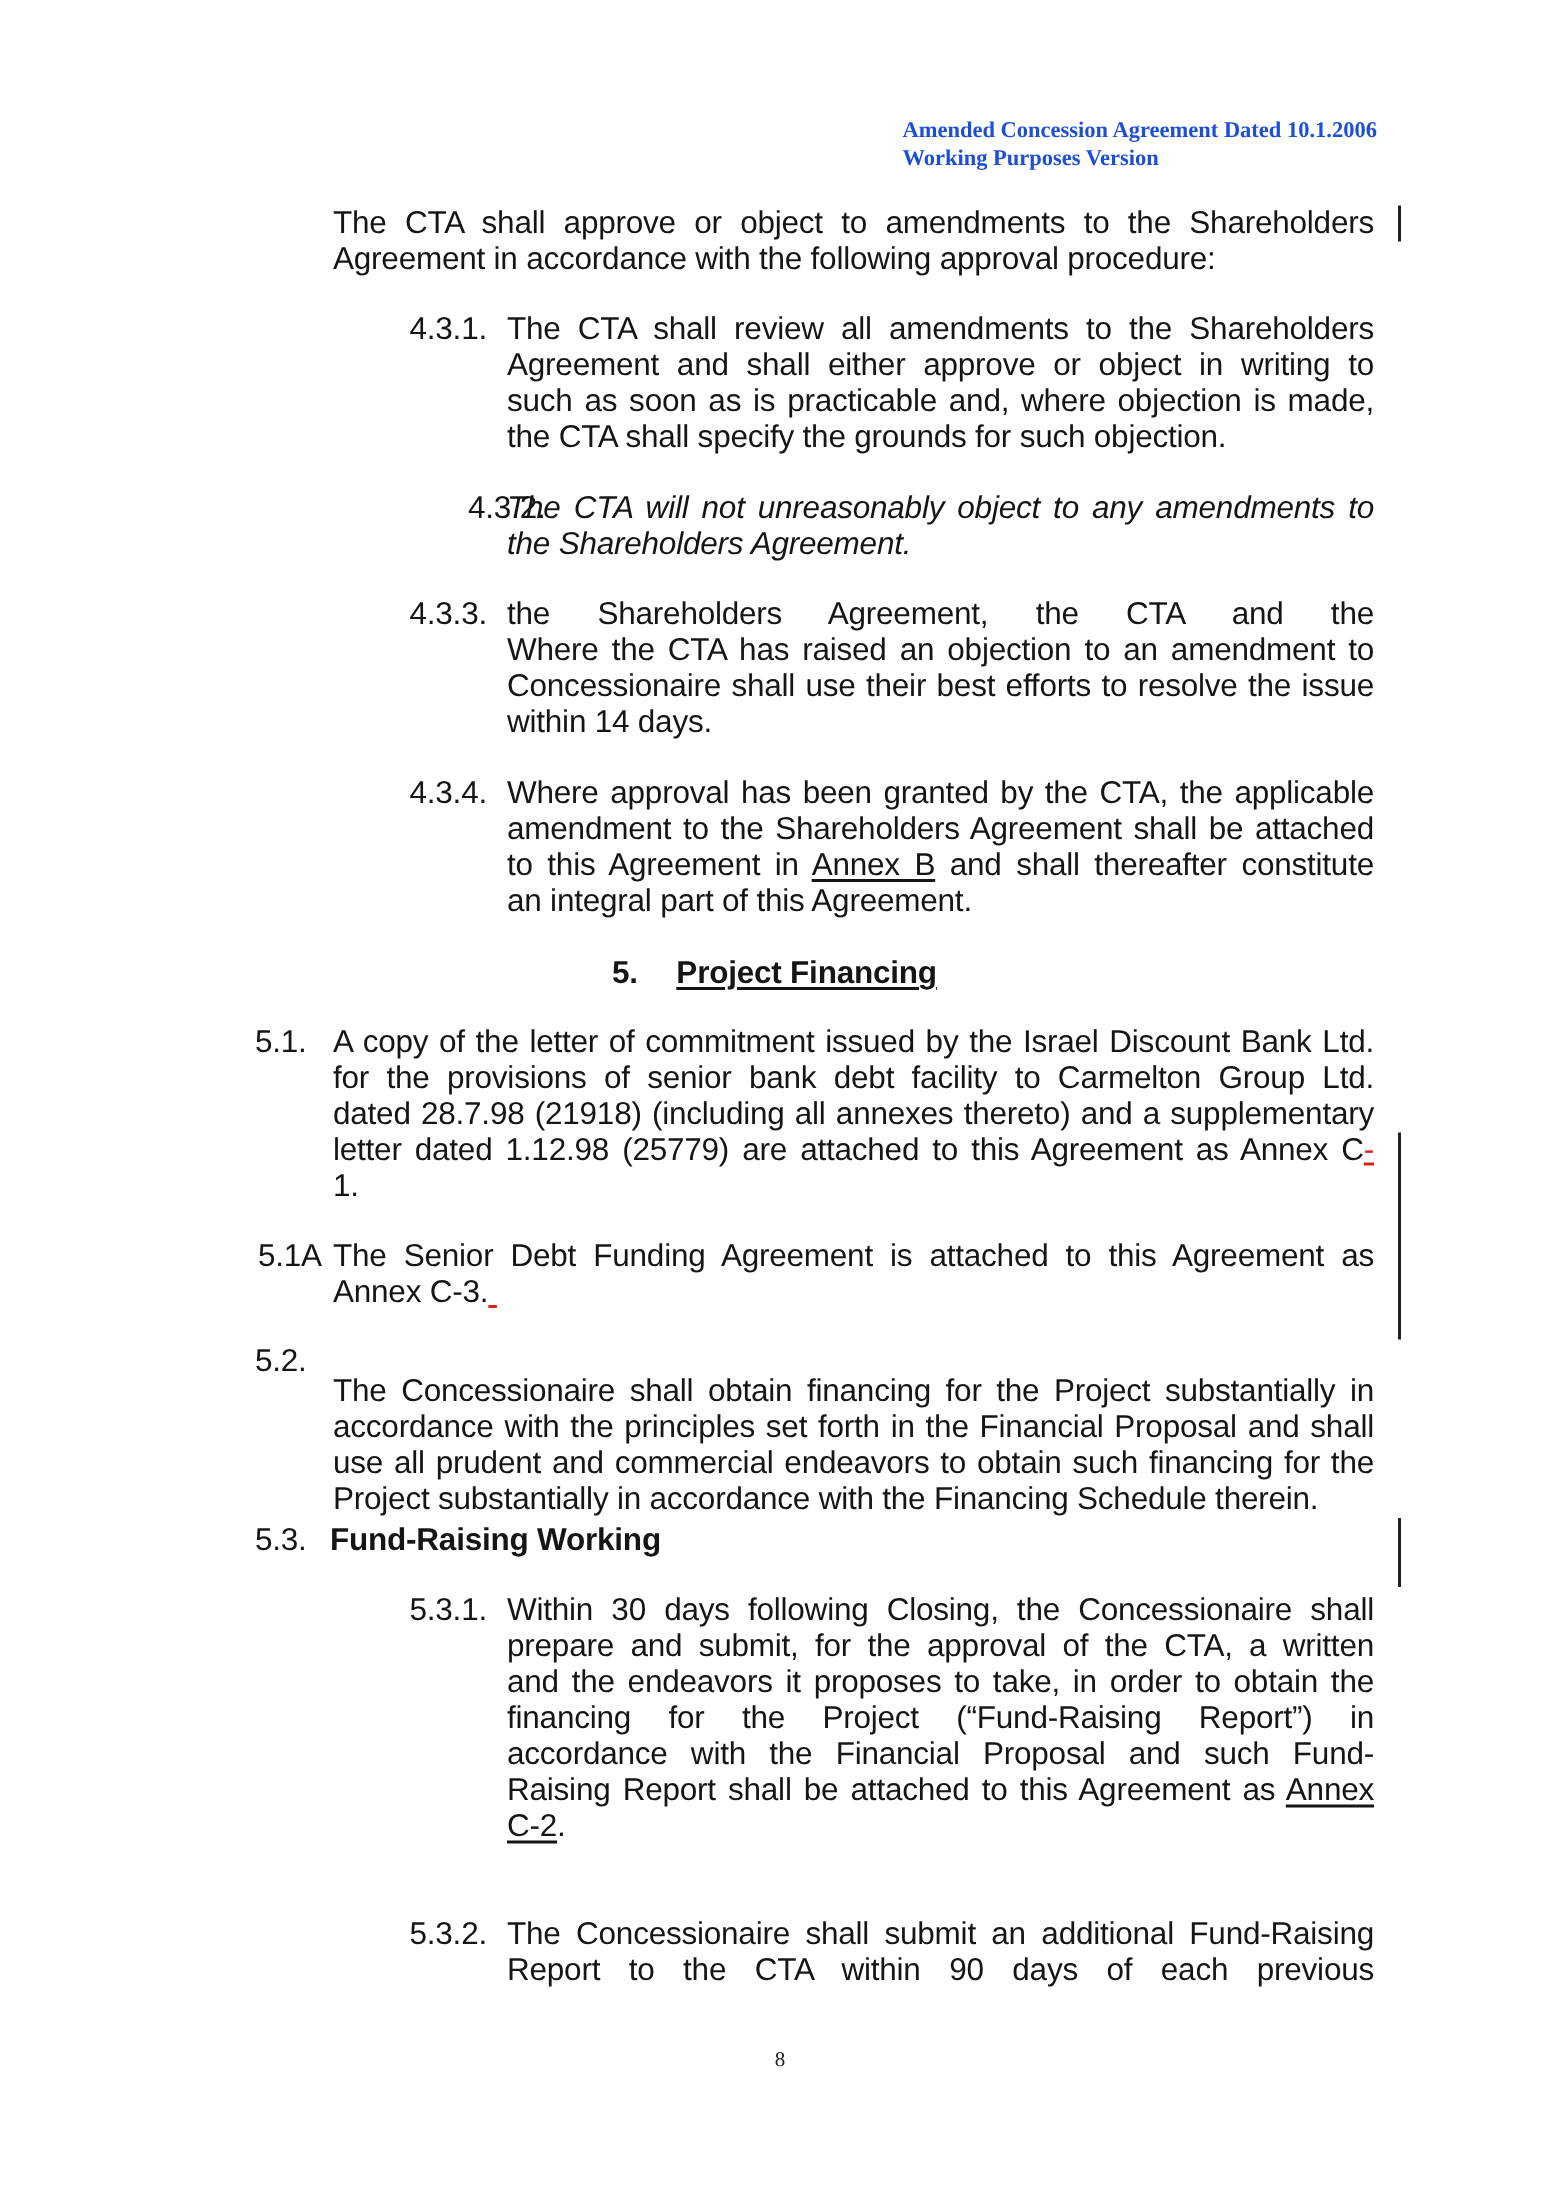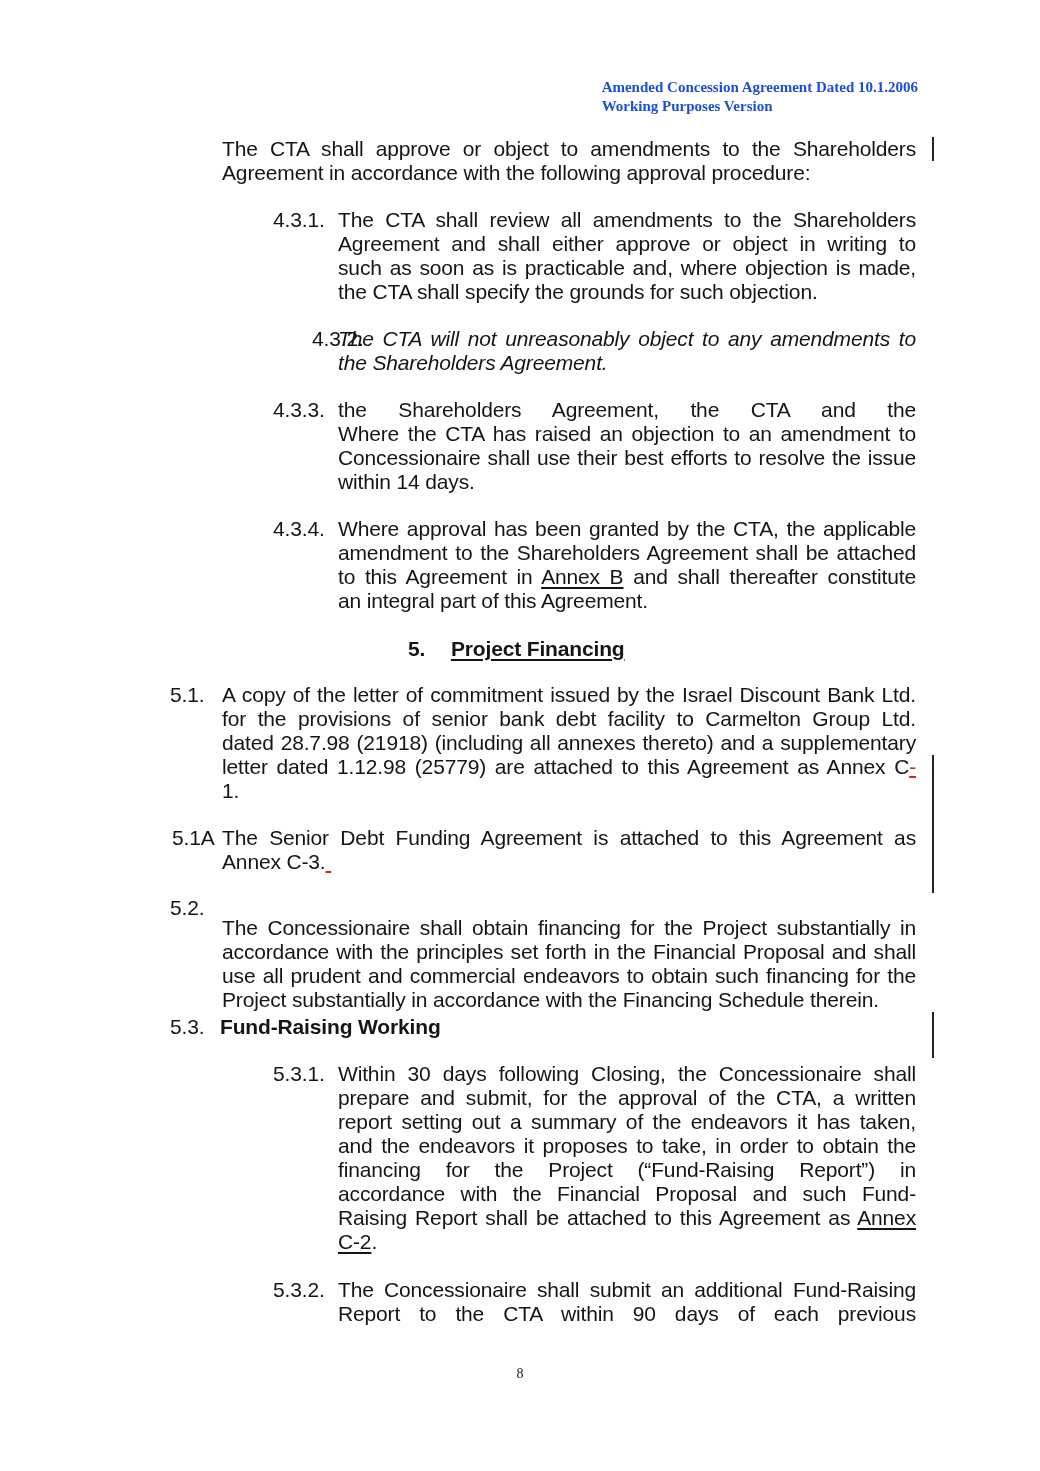--- a/index.html
+++ b/index.html
@@ -115,21 +115,20 @@
   <div class="block txt" style="left:170px; top:1015px; width:746px;">
     <span class="num" style="left:0; top:0;">5.3.</span>
     <span class="num b" style="left:50px; top:0;">Fund-Raising Working</span>
   </div>
 
   <div class="block txt" style="left:273px; top:1062px; width:643px;">
     <span class="num" style="left:0; top:0;">5.3.1.</span>
     <div class="body" style="left:65px; top:0; width:578px;">
       <span class="jl">Within 30 days following Closing, the Concessionaire shall</span>
       <span class="jl">prepare and submit, for the approval of the CTA, a written</span>
-      <span class="jl">report setting out a summary of the endeavors it has taken,</span>
       <span class="jl">and the endeavors it proposes to take, in order to obtain the</span>
       <span class="jl">financing for the Project (“Fund-Raising Report”) in</span>
       <span class="jl">accordance with the Financial Proposal and such Fund-</span>
       <span class="jl"><span>Raising Report shall be attached to this Agreement as </span><span class="u">Annex</span></span>
       <span class="line"><span class="u">C-2</span><span>.</span></span>
     </div>
   </div>
 
   <div class="block txt" style="left:273px; top:1278px; width:643px;">
     <span class="num" style="left:0; top:0;">5.3.2.</span>

